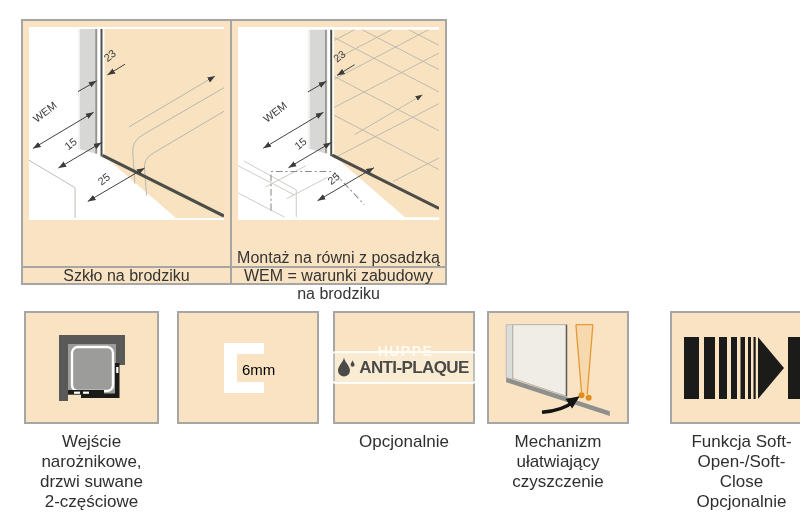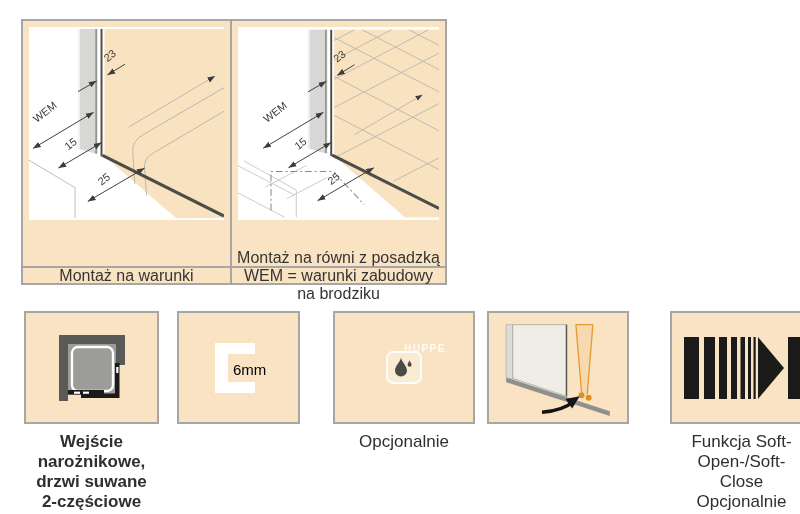--- a/index.html
+++ b/index.html
@@ -25,22 +25,22 @@
   .feature{position:absolute;top:311px;text-align:center;}
   .feature-box{box-sizing:border-box;height:113px;border:2px solid #a6a6a4;background:#f9e3c3;
      display:flex;align-items:center;justify-content:center;}
   .feature-caption{margin-top:8px;font-size:17px;line-height:20px;color:#2f2f2d;
      white-space:pre-line;text-align:center;}
 
   
   .ap-logo{position:relative;display:flex;align-items:center;gap:4px;
      border:2px solid rgba(255,255,255,0.9);background:rgba(255,255,255,0.28);
      border-radius:7px;padding:4px 8px 4px 7px;}
-  .ap-brand{position:absolute;top:-10px;left:16px;right:0;text-align:center;
-     font-size:10px;font-weight:bold;letter-spacing:1.5px;color:rgba(255,252,244,0.95);}
+  .ap-brand{position:absolute;top:-10px;left:3px;right:0;text-align:center;
+     font-size:14px;font-weight:bold;letter-spacing:1.5px;color:rgba(255,252,244,0.95);}
   .ap-text{font-size:17px;font-weight:bold;letter-spacing:-0.6px;color:#4a4a48;white-space:nowrap;}
   .glass-label{font-size:15px;color:#70706e;}
 </style>
 </head>
 <body>
 
 <div id="app">
 
   <section class="install-block">
 
@@ -80,21 +80,21 @@
             <path d="M4,122 L66,85" marker-start="url(#a1)" marker-end="url(#a1)"></path>
             <path d="M30,142 L74,116" marker-start="url(#a1)" marker-end="url(#a1)"></path>
             <path d="M60,176 L118,142" marker-start="url(#a1)" marker-end="url(#a1)"></path>
           </g>
           <text class="dim-text" x="80" y="34" transform="rotate(-38,80,34)">23</text>
           <text class="dim-text" x="8" y="96" transform="rotate(-38,8,96)">WEM</text>
           <text class="dim-text" x="40" y="124" transform="rotate(-38,40,124)">15</text>
           <text class="dim-text" x="74" y="160" transform="rotate(-38,74,160)">25</text>
         </svg>
       </div>
-      <div class="install-caption">Montaż na warunki</div>
+      <div class="install-caption">Szkło na brodziku</div>
     </div>
 
     <div class="install-panel panel-right">
       <div class="drawing">
         <svg viewBox="0 0 207 193">
           <defs>
             <marker id="a2" markerWidth="9" markerHeight="7" refX="8" refY="3.5" orient="auto-start-reverse">
               <path d="M0,0.5 L8,3.5 L0,6.5 Z" fill="#3c3c3a"></path>
             </marker>
           </defs>
@@ -148,21 +148,21 @@
         </svg>
       </div>
       <div class="install-caption">Montaż na równi z posadzką
 WEM = warunki zabudowy
 na brodziku</div>
     </div>
   </section>
 
   <section>
 
-    <div class="feature" style="left:24px;width:135px;font-weight:bold;">
+    <div class="feature" style="left:24px;width:135px;">
       <div class="feature-box">
         <svg width="82" height="82" viewBox="0 0 82 82">
           <rect x="8" y="8" width="66" height="9" fill="#595957"></rect>
           <rect x="8" y="8" width="9" height="66" fill="#595957"></rect>
           <rect x="65" y="8" width="9" height="30" fill="#595957"></rect>
           <rect x="17" y="17" width="48" height="51" fill="#9c9c9a"></rect>
           <rect x="21" y="20" width="41" height="44" rx="6" fill="none" stroke="#ffffff" stroke-width="2.4"></rect>
           <rect x="17" y="63" width="36" height="4.5" fill="#1b1b19"></rect>
           <rect x="30" y="66.5" width="38" height="4.5" fill="#1b1b19"></rect>
           <rect x="64" y="36" width="4.5" height="35" fill="#1b1b19"></rect>
@@ -170,41 +170,42 @@
           <rect x="32" y="64.6" width="6" height="2.2" fill="#ffffff"></rect>
           <rect x="65.2" y="40" width="2.2" height="6" fill="#ffffff"></rect>
         </svg>
       </div>
       <div class="feature-caption">Wejście
 narożnikowe,
 drzwi suwane
 2-częściowe</div>
     </div>
 
-    <div class="feature" style="left:177px;width:123px;">
+    <div class="feature" style="left:177px;width:142px;">
       <div class="feature-box">
         <svg width="92" height="70" viewBox="0 0 92 70">
           <rect x="22" y="10" width="13" height="50" fill="#ffffff"></rect>
           <rect x="22" y="10" width="40" height="11" fill="#ffffff"></rect>
           <rect x="22" y="49" width="40" height="11" fill="#ffffff"></rect>
           <text x="40" y="42" class="glass-label">6mm</text>
         </svg>
       </div>
     </div>
 
     <div class="feature" style="left:333px;width:142px;">
       <div class="feature-box">
         <div class="ap-logo">
           <div class="ap-brand">HUPPE</div>
           <span style="display:flex;align-items:center;">
             <svg width="17" height="21" viewBox="0 0 17 21">
               <path d="M6,0 C6,4.5 0,8.5 0,13.5 a6,6 0 0 0 12,0 C12,8.5 6,4.5 6,0 Z" fill="#4a4a48"></path>
               <path d="M14.5,3 C14.5,4.6 12.6,6 12.6,7.8 a2,2 0 0 0 4,0 C16.6,6 14.5,4.6 14.5,3 Z" fill="#4a4a48"></path>
             </svg>
           </span>
+          <span class="ap-text">ANTI-PLAQUE</span>
         </div>
       </div>
       <div class="feature-caption">Opcjonalnie</div>
     </div>
 
     <div class="feature" style="left:487px;width:142px;">
       <div class="feature-box">
         <svg width="120" height="98" viewBox="0 0 122 104">
 
           <polygon points="6,62 116,98 116,103 6,67" fill="#8f8f8d"></polygon>
@@ -216,20 +217,23 @@
 
           <polygon points="80,6 98,6 92,80 86,78" fill="#e8a54a" opacity="0.16"></polygon>
           <path d="M80,6 L86,78 M98,6 L92,80 M80,6 L98,6" fill="none" stroke="#e59a35" stroke-width="1.4"></path>
           <circle cx="86" cy="81" r="3.2" fill="#e08f1f"></circle>
           <circle cx="93.5" cy="83.5" r="3.2" fill="#e08f1f"></circle>
 
           <path d="M44,99 Q67,97 78,87" fill="none" stroke="#141414" stroke-width="3.6"></path>
           <polygon points="84,82 69,85 76,95" fill="#141414"></polygon>
         </svg>
       </div>
+      <div class="feature-caption">Mechanizm
+ułatwiający
+czyszczenie</div>
     </div>
 
     <div class="feature" style="left:670px;width:143px;">
       <div class="feature-box">
         <svg width="118" height="62" viewBox="0 0 116 62">
           <g fill="#1b1b19">
             <rect x="0" y="0" width="15" height="62"></rect>
             <rect x="20" y="0" width="11" height="62"></rect>
             <rect x="35" y="0" width="8" height="62"></rect>
             <rect x="47" y="0" width="6" height="62"></rect>

